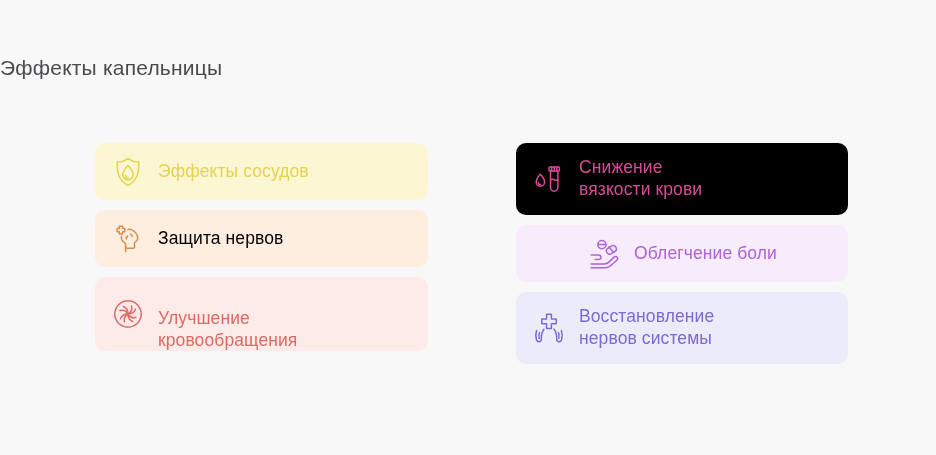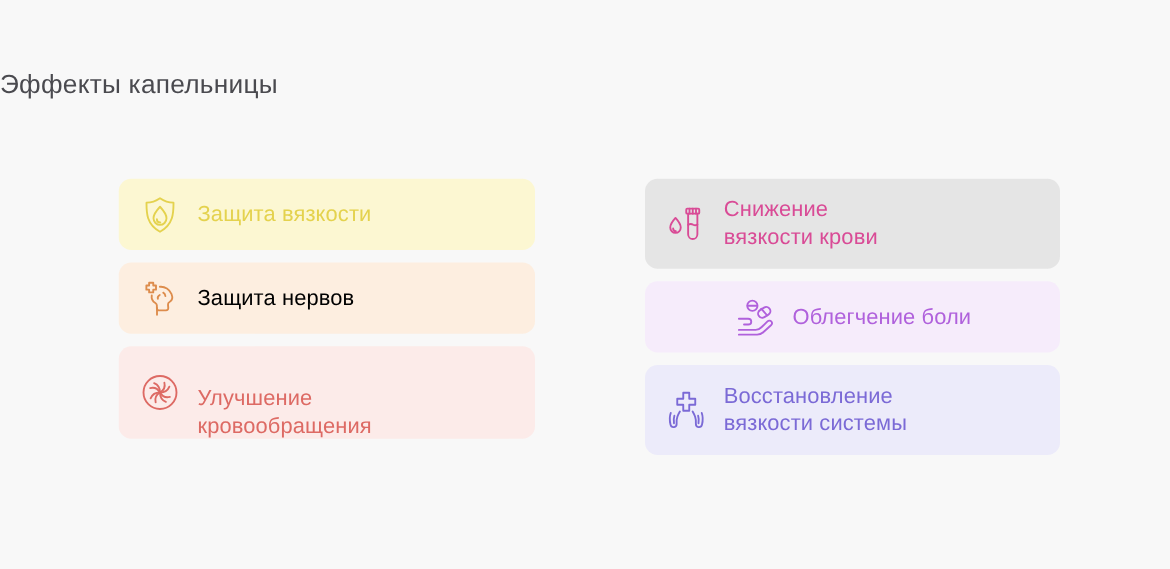--- a/index.html
+++ b/index.html
@@ -96,21 +96,21 @@
 
   
   .theme-orange { background: #fdeee0; }
   .theme-orange .card-label { color: #000000; }
 
   
   .theme-red { background: #fcebe9; }
   .theme-red .card-label { color: #dd6a64; margin-top: 31px; }
 
   
-  .theme-pink { background: #e5e5e5; }
+  .theme-pink { background: #000000; }
   .theme-pink .card-label { color: #d94b96; }
 
   
   .theme-purple { background: #f6ecfb; justify-content: center; }
   .theme-purple .card-label { color: #b061dc; }
 
   
   .theme-indigo { background: #ecebfa; }
   .theme-indigo .card-label { color: #7b6ad6; }
 </style>
@@ -126,21 +126,21 @@
     <div class="column column-left">
 
       <div class="card theme-yellow">
         <span class="card-icon">
           <svg viewBox="0 0 34 34" fill="none" stroke="#e4d24e" stroke-width="1.5" stroke-linecap="round" stroke-linejoin="round">
             <path d="M17 3.6 C13.4 6.1 9.8 7.1 6.2 7.1 C6.2 14.5 5.9 24.5 17 30.4 C28.1 24.5 27.8 14.5 27.8 7.1 C24.2 7.1 20.6 6.1 17 3.6 Z"></path>
             <path d="M17 10.4 C17 10.4 11.8 16.0 11.8 19.6 C11.8 22.6 14.2 24.9 17 24.9 C19.8 24.9 22.2 22.6 22.2 19.6 C22.2 16.0 17 10.4 17 10.4 Z"></path>
             <path d="M14.5 20.3 C14.5 21.9 15.7 23.0 17.2 23.0"></path>
           </svg>
         </span>
-        <span class="card-label">Защита вязкости</span>
+        <span class="card-label">Эффекты сосудов</span>
       </div>
 
       <div class="card theme-orange">
         <span class="card-icon">
           <svg viewBox="0 0 34 34" fill="none" stroke="#dd8c4c" stroke-width="1.5" stroke-linecap="round" stroke-linejoin="round">
             <path d="M8.3 4.2 H11.6 V6.4 H13.8 V9.7 H11.6 V11.9 H8.3 V9.7 H6.1 V6.4 H8.3 Z"></path>
             <path d="M16.9 7.4 C20.9 7.0 24.8 9.5 26.2 13.2 C27.3 16.0 26.6 18.5 24.6 19.6 C23.6 20.1 23.3 20.6 23.4 21.7 L23.6 24.3 C23.7 25.5 23.0 26.3 21.8 26.3 H16.3 C15.2 26.3 14.5 25.6 14.5 24.5 V22.3 C14.5 21.4 14.1 20.9 13.3 20.4 C11.1 19.1 10.0 16.8 10.4 14.3"></path>
             <path d="M14.6 29.8 V24.3"></path>
             <path d="M16.8 14.0 C15.6 14.6 15.0 15.8 15.3 17.0"></path>
             <path d="M19.6 12.1 C20.6 12.7 21.2 13.7 21.3 14.8"></path>
@@ -204,19 +204,19 @@
         <span class="card-icon">
           <svg viewBox="0 0 34 34" fill="none" stroke="#7b6ad6" stroke-width="1.5" stroke-linecap="round" stroke-linejoin="round">
             <path d="M14.6 3.2 H19.4 V8.0 H24.2 V12.8 H19.4 V17.6 H14.6 V12.8 H9.8 V8.0 H14.6 Z"></path>
             <path d="M11.9 18.2 C11.9 18.2 10.6 20.4 9.9 22.4 C9.3 24.2 9.1 26.1 9.3 27.9 C9.4 29.3 8.6 30.5 7.3 30.7 C5.9 30.9 4.7 30.0 4.4 28.7 C3.6 25.3 3.6 22.1 4.6 19.4"></path>
             <path d="M7.5 21.6 C6.9 23.5 6.8 25.6 7.2 27.6"></path>
             <path d="M22.1 18.2 C22.1 18.2 23.4 20.4 24.1 22.4 C24.7 24.2 24.9 26.1 24.7 27.9 C24.6 29.3 25.4 30.5 26.7 30.7 C28.1 30.9 29.3 30.0 29.6 28.7 C30.4 25.3 30.4 22.1 29.4 19.4"></path>
             <path d="M26.5 21.6 C27.1 23.5 27.2 25.6 26.8 27.6"></path>
           </svg>
         </span>
         <span class="card-label">Восстановление
-вязкости системы</span>
+нервов системы</span>
       </div>
 
     </div>
 
   </div>
 </div>
 
 </body></html>

